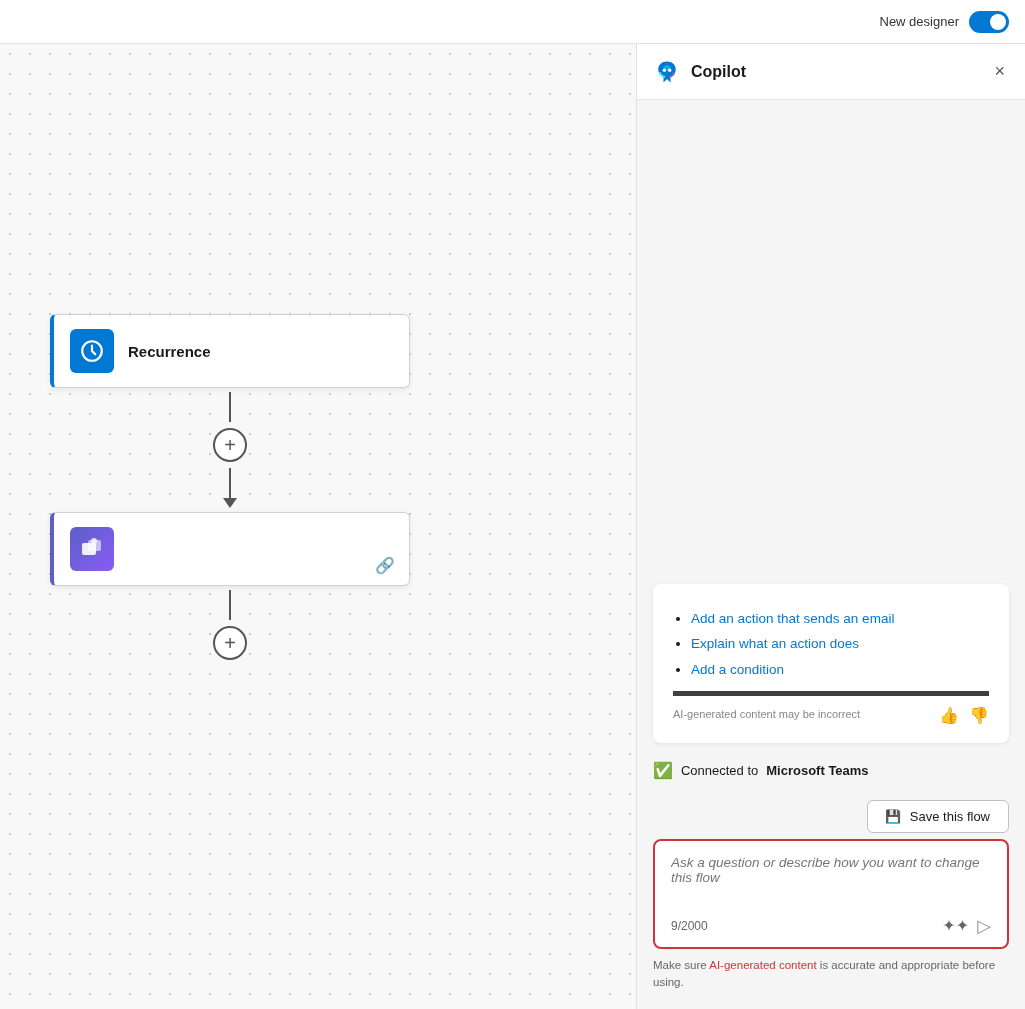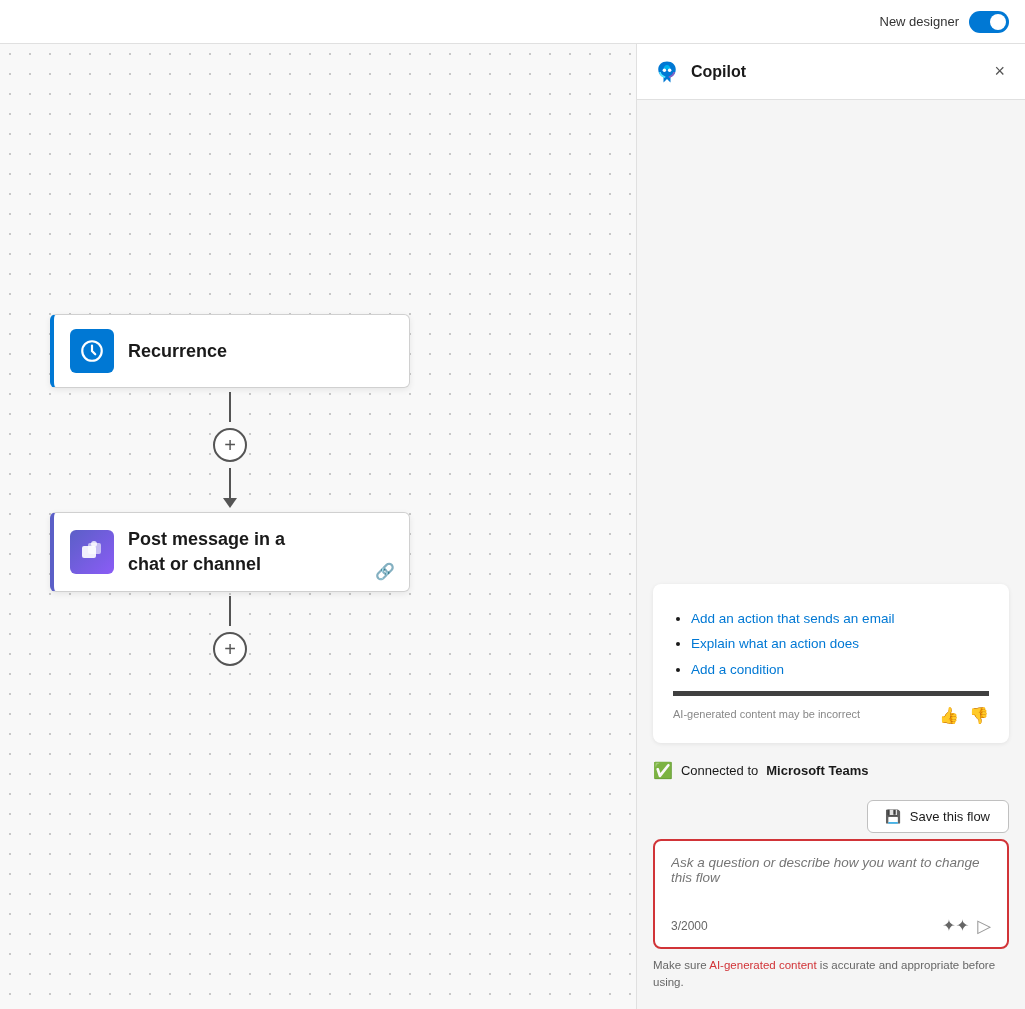--- a/index.html
+++ b/index.html
@@ -104,21 +104,21 @@
       flex-shrink: 0;
     }
     .node-icon.blue-bg {
       background: #0078d4;
     }
     .node-icon.purple-bg {
       background: linear-gradient(135deg, #5b5fc7, #8b5cf6);
     }
 
     .node-title {
-      font-size: 18px;
+      font-size: 15px;
       font-weight: 600;
       color: #1a1a1a;
     }
     .node-title.two-line {
       line-height: 1.4;
     }
 
     .connector {
       display: flex;
       flex-direction: column;
@@ -393,21 +393,20 @@
 
       <div class="flow-node teams">
         <div class="node-icon purple-bg">
 
           <svg width="28" height="28" viewBox="0 0 28 28" fill="none">
             <rect x="4" y="8" width="14" height="12" rx="2" fill="white" opacity="0.9"></rect>
             <rect x="10" y="5" width="13" height="11" rx="2" fill="white" opacity="0.6"></rect>
             <circle cx="16" cy="6" r="3" fill="white" opacity="0.8"></circle>
           </svg>
         </div>
-        <span class="node-title two-line">Post message in a<br>chat or channel</span>
         <span class="link-icon">🔗</span>
       </div>
 
       <div class="connector">
         <div class="connector-line"></div>
         <div class="add-btn">+</div>
       </div>
 
     </div>
   </div>
@@ -468,21 +467,21 @@
       <div class="save-row">
         <button class="save-btn">
           <span>💾</span>
           <span>Save this flow</span>
         </button>
       </div>
 
       <div class="input-area">
         <textarea class="input-field" rows="2" placeholder="Ask a question or describe how you want to change this flow" style=""></textarea>
         <div class="input-footer">
-          <span class="char-count">3/2000</span>
+          <span class="char-count">9/2000</span>
           <div class="input-actions">
             <button class="sparkle-btn">✦✦</button>
             <button class="send-btn">▷</button>
           </div>
         </div>
       </div>
 
       <p class="disclaimer">
         <span>Make sure </span><span class="red-text">AI-generated content</span><span> is accurate and appropriate before using.</span>
       </p>

